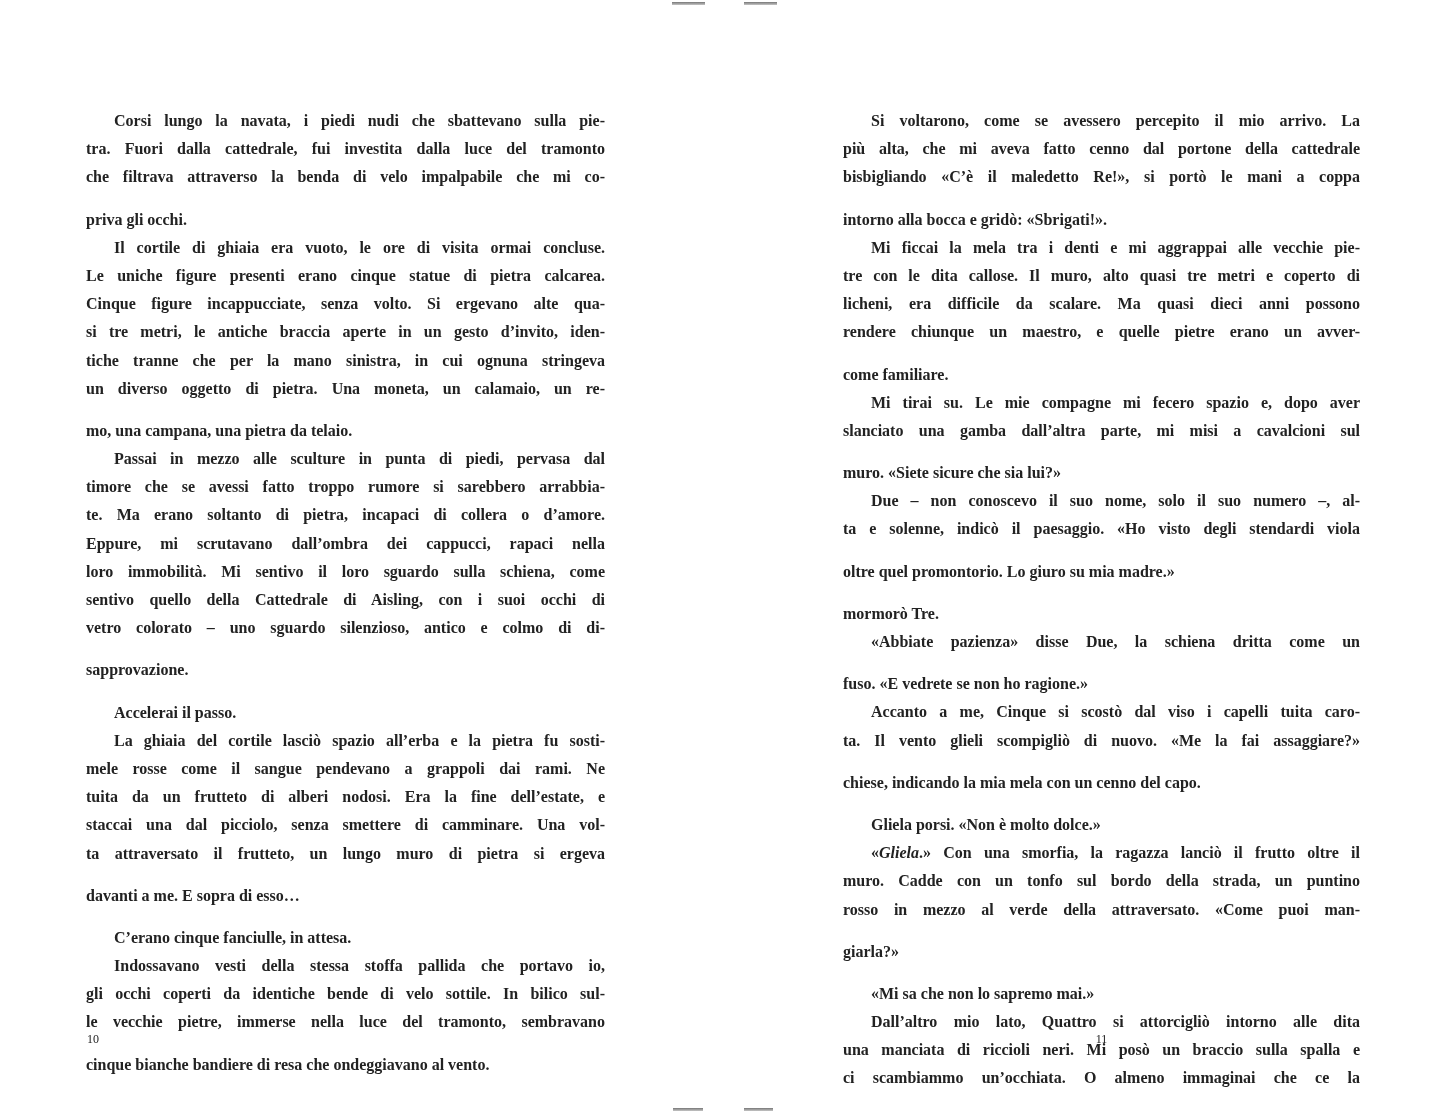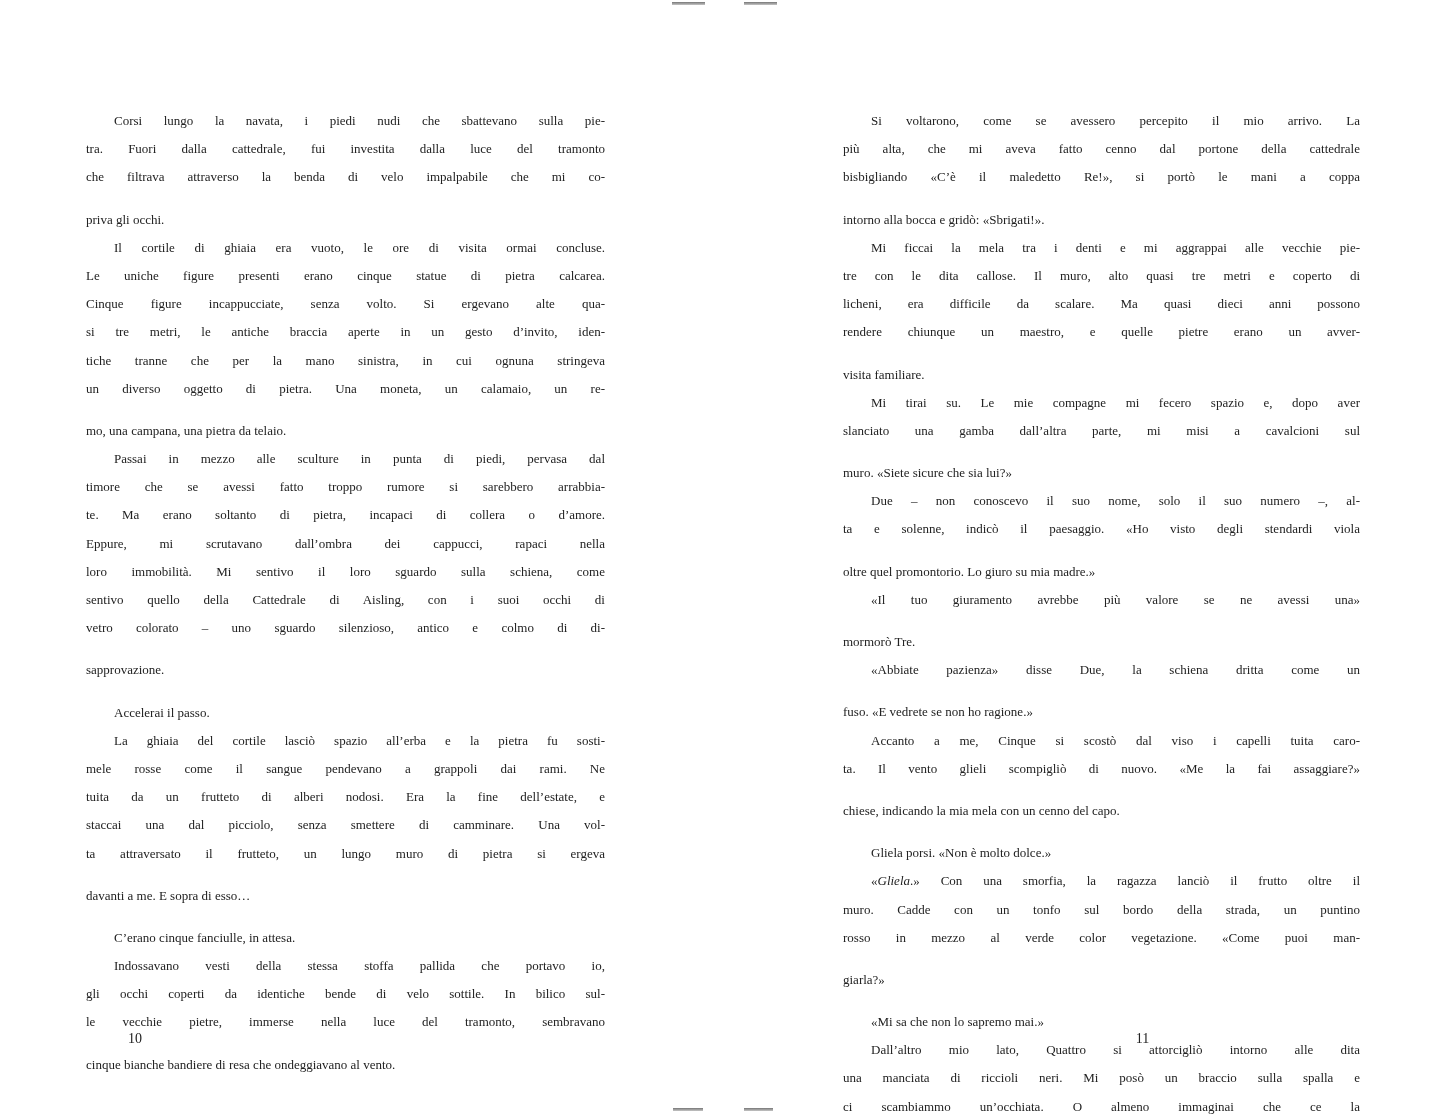--- a/index.html
+++ b/index.html
@@ -12,21 +12,22 @@
     width: 1445px;
     height: 1114px;
     background: var(--bg, #ffffff);
     font-family: "Liberation Serif", serif;
     color: var(--ink, #222222);
     overflow: hidden;
   }
   .page-text {
     position: absolute;
     top: 107px;
-    font-size: 13px;
+    font-size: 16px;
+    font-weight: bold;
   }
   .page-text.left-page  { left: 86px;  width: 519px; }
   .page-text.right-page { left: 843px; width: 517px; }
 
   .line {
     line-height: 28.2px;
     height: 28.2px;
     overflow: hidden;
     text-align: justify;
     text-align-last: justify;
@@ -34,23 +35,22 @@
   .line.end {
     text-align: left;
     text-align-last: left;
     margin-top: 14px;
   }
   .line.indent { padding-left: 28px; }
 
   .pageno {
     position: absolute;
     top: 1027px;
-    font-size: 14px;
+    font-size: 12px;
     line-height: 24px;
-    margin-left: 41px;
   }
   .pageno.left  { left: 87px; }
   .pageno.right { left: 843px; width: 517px; text-align: center; }
 
   .mark {
     position: absolute;
     height: 3px;
     background: linear-gradient(180deg, var(--mark-dark, #767676), var(--mark-light, #c6c6c6));
   }
   .mark.top    { top: 2px; }
@@ -102,38 +102,37 @@
     </div>
   <div class="page-text right-page">
       <div class="line indent"><span>Si voltarono, come se avessero percepito il mio arrivo. La</span></div>
       <div class="line"><span>più alta, che mi aveva fatto cenno dal portone della cattedrale</span></div>
       <div class="line"><span>bisbigliando «C’è il maledetto Re!», si portò le mani a coppa</span></div>
       <div class="line end"><span>intorno alla bocca e gridò: «Sbrigati!».</span></div>
       <div class="line indent"><span>Mi ficcai la mela tra i denti e mi aggrappai alle vecchie pie-</span></div>
       <div class="line"><span>tre con le dita callose. Il muro, alto quasi tre metri e coperto di</span></div>
       <div class="line"><span>licheni, era difficile da scalare. Ma quasi dieci anni possono</span></div>
       <div class="line"><span>rendere chiunque un maestro, e quelle pietre erano un avver-</span></div>
-      <div class="line end"><span>visita familiare.</span></div>
+      <div class="line end"><span>come familiare.</span></div>
       <div class="line indent"><span>Mi tirai su. Le mie compagne mi fecero spazio e, dopo aver</span></div>
       <div class="line"><span>slanciato una gamba dall’altra parte, mi misi a cavalcioni sul</span></div>
       <div class="line end"><span>muro. «Siete sicure che sia lui?»</span></div>
       <div class="line indent"><span>Due – non conoscevo il suo nome, solo il suo numero –, al-</span></div>
       <div class="line"><span>ta e solenne, indicò il paesaggio. «Ho visto degli stendardi viola</span></div>
       <div class="line end"><span>oltre quel promontorio. Lo giuro su mia madre.»</span></div>
-      <div class="line indent"><span>«Il tuo giuramento avrebbe più valore se ne avessi una»</span></div>
       <div class="line end"><span>mormorò Tre.</span></div>
       <div class="line indent"><span>«Abbiate pazienza» disse Due, la schiena dritta come un</span></div>
       <div class="line end"><span>fuso. «E vedrete se non ho ragione.»</span></div>
       <div class="line indent"><span>Accanto a me, Cinque si scostò dal viso i capelli tuita caro-</span></div>
       <div class="line"><span>ta. Il vento glieli scompigliò di nuovo. «Me la fai assaggiare?»</span></div>
       <div class="line end"><span>chiese, indicando la mia mela con un cenno del capo.</span></div>
       <div class="line indent end"><span>Gliela porsi. «Non è molto dolce.»</span></div>
       <div class="line indent"><span>«</span><i>Gliela</i><span>.» Con una smorfia, la ragazza lanciò il frutto oltre il</span></div>
       <div class="line"><span>muro. Cadde con un tonfo sul bordo della strada, un puntino</span></div>
-      <div class="line"><span>rosso in mezzo al verde color vegetazione. «Come puoi man-</span></div>
+      <div class="line"><span>rosso in mezzo al verde della attraversato. «Come puoi man-</span></div>
       <div class="line end"><span>giarla?»</span></div>
       <div class="line indent end"><span>«Mi sa che non lo sapremo mai.»</span></div>
       <div class="line indent"><span>Dall’altro mio lato, Quattro si attorcigliò intorno alle dita</span></div>
       <div class="line"><span>una manciata di riccioli neri. Mi posò un braccio sulla spalla e</span></div>
       <div class="line"><span>ci scambiammo un’occhiata. O almeno immaginai che ce la</span></div>
     </div>
 
   <div class="pageno left">10</div>
   <div class="pageno right">11</div>
 

